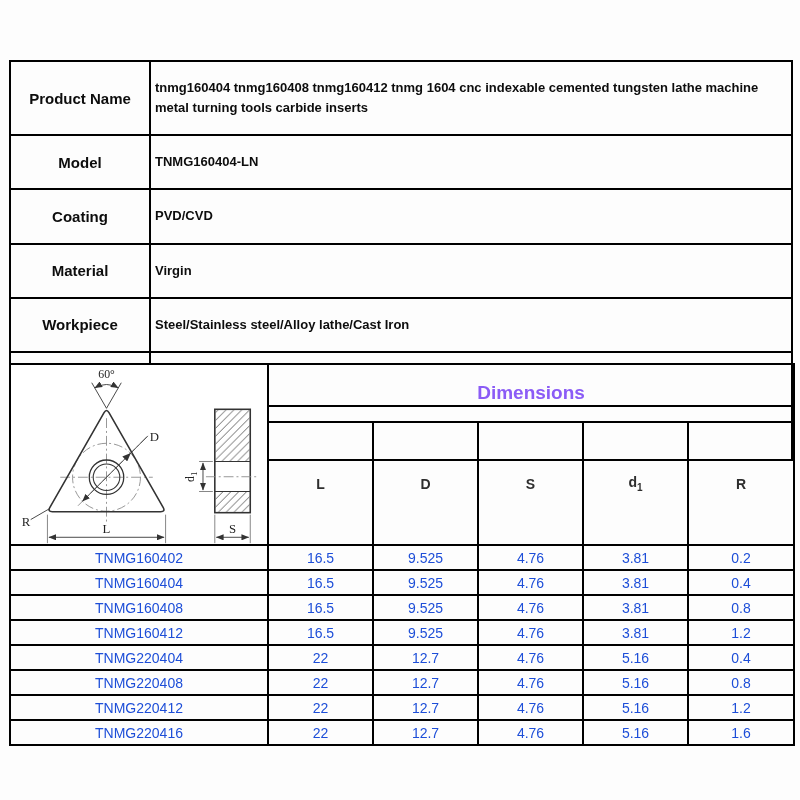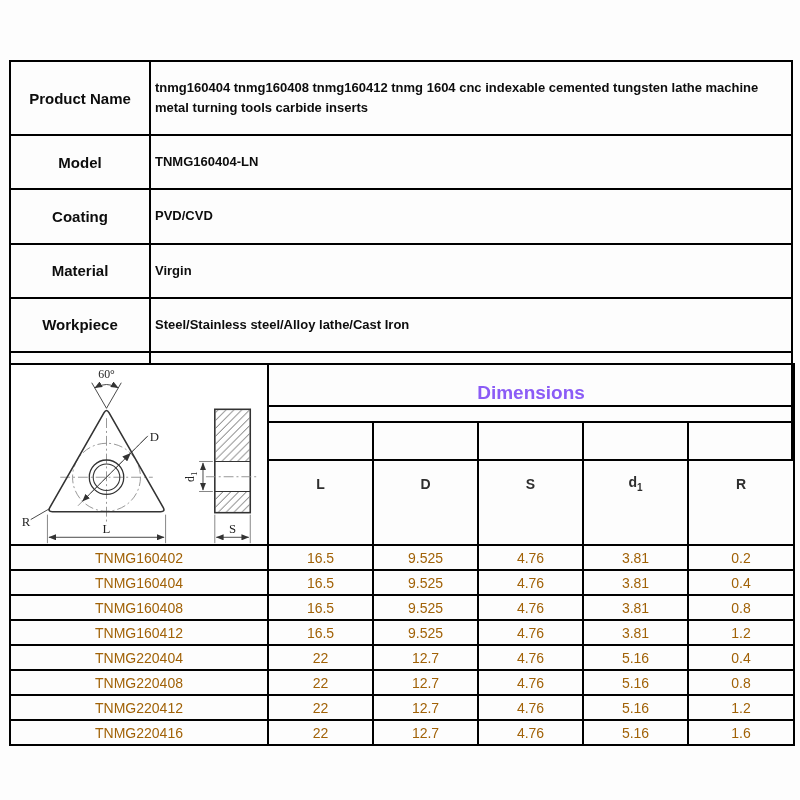--- a/index.html
+++ b/index.html
@@ -23,21 +23,21 @@
   .spec-row-tall td{height:48px;}
   .spec-row td{height:28px;}
 
   
   .dim-table{position:absolute;left:9px;top:363px;width:784px;}
   .dim-table td{border:2px solid #000;text-align:center;vertical-align:middle;}
   .diagram-cell{padding:0;background:#fff;}
   .dim-title-cell{height:57px;font-weight:bold;font-size:19px;color:#8b5cf6;}
   .col-head-cell{height:121px;font-weight:bold;font-size:14px;color:#2e2e2e;}
   .col-head-cell sub{font-size:10px;}
-  .data-cell{height:25px;font-size:14px;font-weight:normal;color:#a16207;padding:0 2px;}
+  .data-cell{height:25px;font-size:14px;font-weight:normal;color:#1d4ed8;padding:0 2px;}
 
   
   .diag-svg{display:block;width:100%;height:100%;}
   .diag-svg text{font-family:"Liberation Serif",serif;fill:#1f1f1f;}
 </style>
 </head>
 <body>
 
 <table class="spec-table">
   <tbody>

